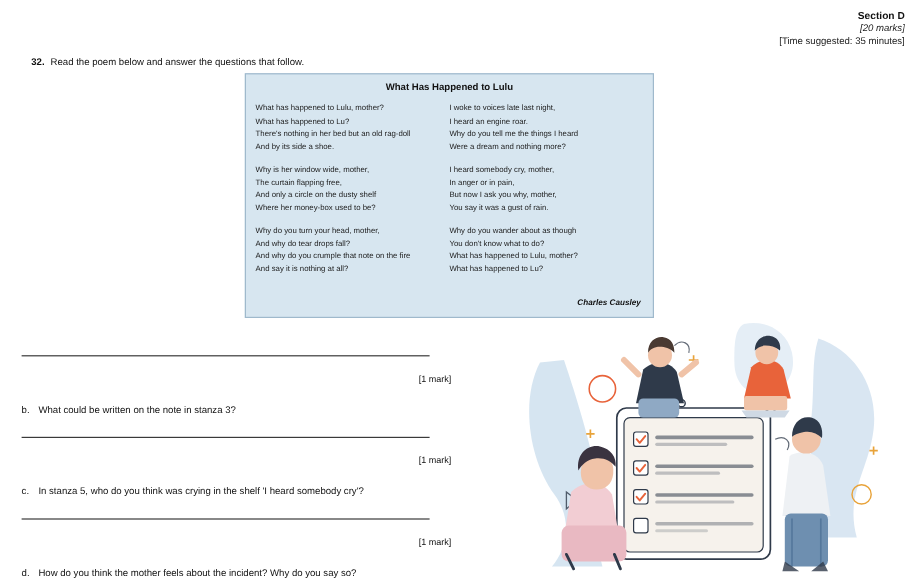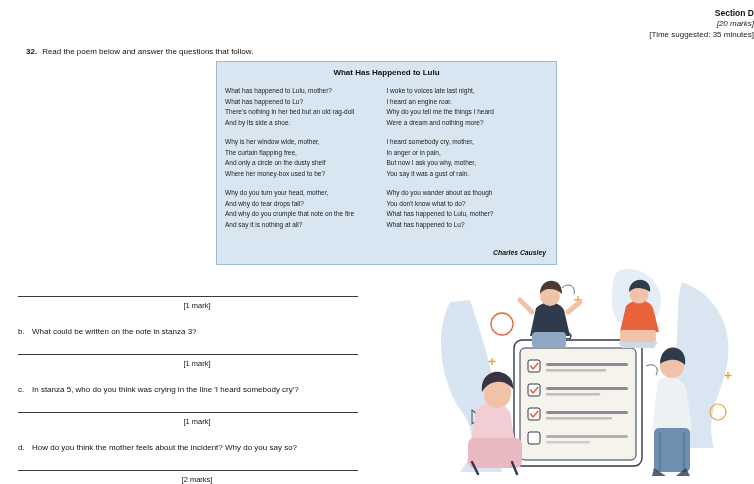--- a/index.html
+++ b/index.html
@@ -48,21 +48,21 @@
     font-size: 8px;
     color: #111;
   }
   .q-num {
     font-weight: bold;
     margin-right: 5px;
   }
   
   .poem-box {
     position: absolute;
-    left: 216px;
+    left: 204px;
     top: 61px;
     width: 341px;
     height: 204px;
     background: #d7e6f0;
     border: 1px solid #9fb9cc;
     box-sizing: border-box;
   }
   .poem-title {
     text-align: center;
     font-size: 8px;
@@ -119,25 +119,25 @@
   .q-label {
     display: inline-block;
     width: 14px;
   }
   .answer-line {
     border-bottom: 1px solid #3a3a3a;
     height: 13px;
     width: 340px;
   }
   .mark-tag {
-    text-align: center;
+    text-align: right;
     width: 358px;
     font-size: 7.5px;
     color: #111;
-    margin-top: 4px;
+    margin-top: 14px;
   }
   
   .illus {
     position: absolute;
     left: 432px;
     top: 262px;
     width: 316px;
     height: 218px;
   }
   .illus svg {
@@ -216,21 +216,21 @@
     <div class="question">
       <div class="q-text">
         <span class="q-label">b.</span><span>What could be written on the note in stanza 3?</span>
       </div>
       <div class="answer-line"></div>
       <div class="mark-tag">[1 mark]</div>
     </div>
 
     <div class="question">
       <div class="q-text">
-        <span class="q-label">c.</span><span>In stanza 5, who do you think was crying in the line 'I heard somebody cry'?</span>
+        <span class="q-label">c.</span><span>In stanza 5, who do you think was crying in the shelf 'I heard somebody cry'?</span>
       </div>
       <div class="answer-line"></div>
       <div class="mark-tag">[1 mark]</div>
     </div>
 
     <div class="question">
       <div class="q-text">
         <span class="q-label">d.</span><span>How do you think the mother feels about the incident? Why do you say so?</span>
       </div>
       <div class="answer-line"></div>

